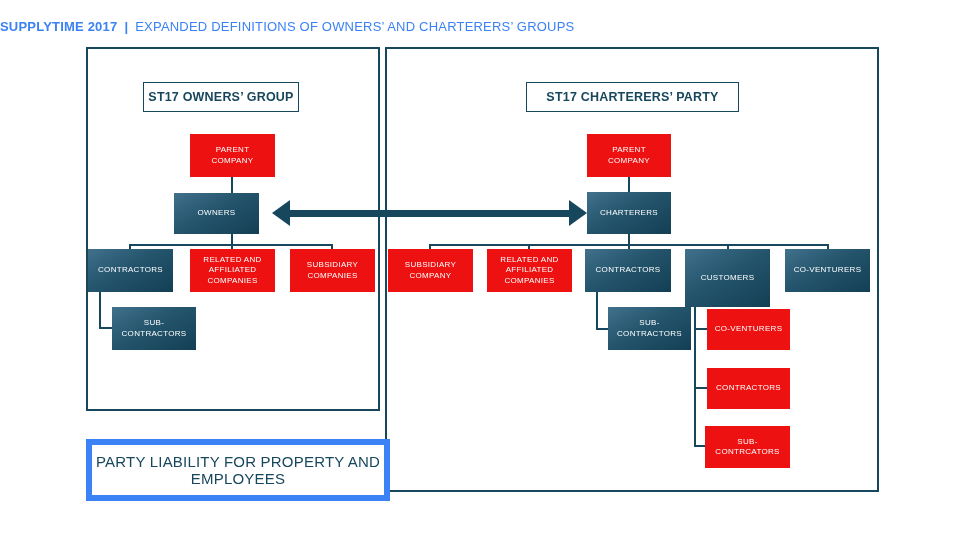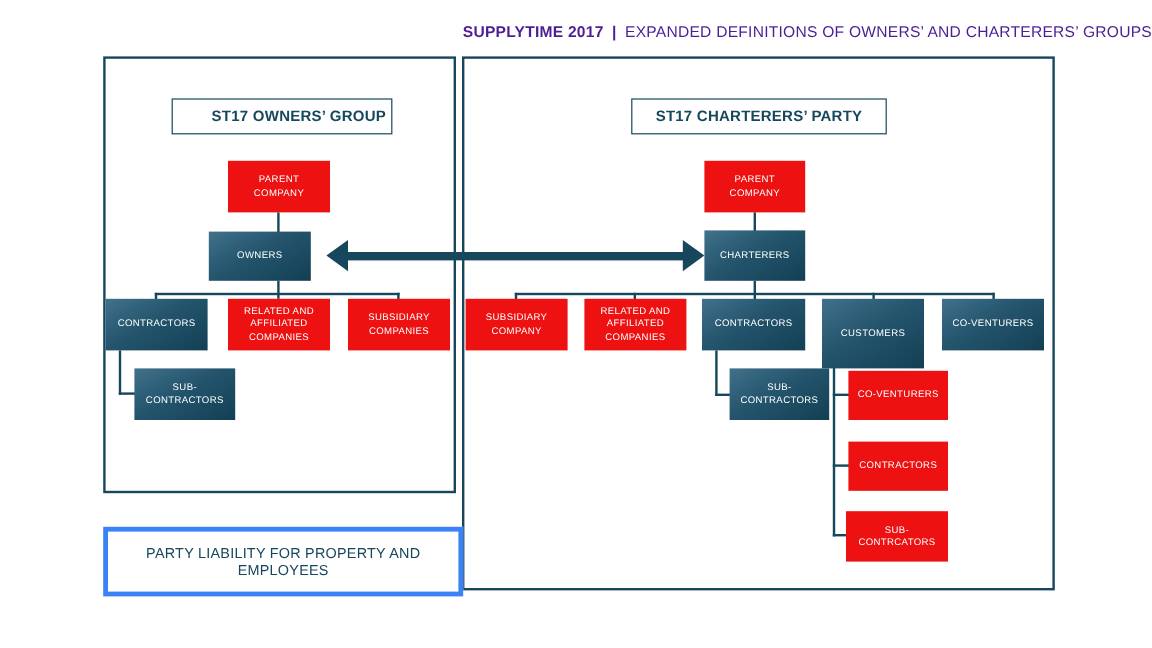--- a/index.html
+++ b/index.html
@@ -1,34 +1,34 @@
 <!DOCTYPE html>
 <html><head>
 <meta charset="utf-8">
 <style>
   html,body { margin:0; padding:0; background:#ffffff; }
   #stage { position:relative; width:960px; height:540px; background:#ffffff;
            font-family:"Liberation Sans", sans-serif; overflow:hidden; }
 
   
-  #title { position:absolute; top:19px; left:0; width:100%; text-align:right;
-           color:#4c1d95; font-size:13px; letter-spacing:.2px; }
+  #title { position:absolute; top:19px; left:0; width:100%; text-align:left;
+           color:#3b82f6; font-size:13px; letter-spacing:.2px; }
   #title .b { font-weight:bold; }
   #title .sep { margin:0 7px; font-weight:bold; }
 
   
   .gbox { position:absolute; border:2px solid #17475C; background:transparent; z-index:0; }
   #group-left  { left:86px;  top:47px; width:290px; height:360px; }
   #group-right { left:385px; top:47px; width:490px; height:441px; }
 
   
   .ghead { position:absolute; border:1px solid #17475C; background:#fff; color:#17475C;
            font-weight:bold; font-size:12.5px; display:flex; align-items:center;
            justify-content:center; z-index:2; letter-spacing:.2px; }
-  #head-left  { left:143px; top:82px; width:154px; height:28px;padding-left:28px; }
+  #head-left  { left:143px; top:82px; width:154px; height:28px; }
   #head-right { left:526px; top:82px; width:211px; height:28px; }
 
   
   .line { position:absolute; background:#17475C; z-index:1; }
   #ln-l1    { left:231px; top:177px; width:2px;  height:17px; }
   #ln-l2    { left:231px; top:234px; width:2px;  height:15px; }
   #ln-lbus  { left:129px; top:244px; width:204px; height:2px; }
   #ln-ls1   { left:129px; top:244px; width:2px;  height:6px; }
   #ln-ls3   { left:331px; top:244px; width:2px;  height:6px; }
   #ln-lLv   { left:99px;  top:292px; width:2px;  height:37px; }
@@ -79,22 +79,22 @@
   #arrow-shaft { left:289px; top:210px; width:281px; height:7px; background:#17475C; }
   #arrow-left  { left:272px; top:200px; width:0; height:0;
                  border-top:13px solid transparent; border-bottom:13px solid transparent;
                  border-right:18px solid #17475C; }
   #arrow-right { left:569px; top:200px; width:0; height:0;
                  border-top:13px solid transparent; border-bottom:13px solid transparent;
                  border-left:18px solid #17475C; }
 
   
   #footer-box { position:absolute; left:86px; top:439px; width:292px; height:50px;
-                border:4px solid #3b82f6; background:#fff; color:#17475C;
-                font-size:12px; display:flex; align-items:center; justify-content:center;
+                border:6px solid #3b82f6; background:#fff; color:#17475C;
+                font-size:15px; display:flex; align-items:center; justify-content:center;
                 text-align:center; white-space:pre-line; z-index:2; letter-spacing:.2px; }
 </style>
 </head>
 <body>
 
 <div id="stage">
 
   <div id="title">
     <span class="b">SUPPLYTIME 2017</span><span class="sep">|</span><span>EXPANDED DEFINITIONS OF OWNERS’ AND CHARTERERS’ GROUPS</span>
   </div>

